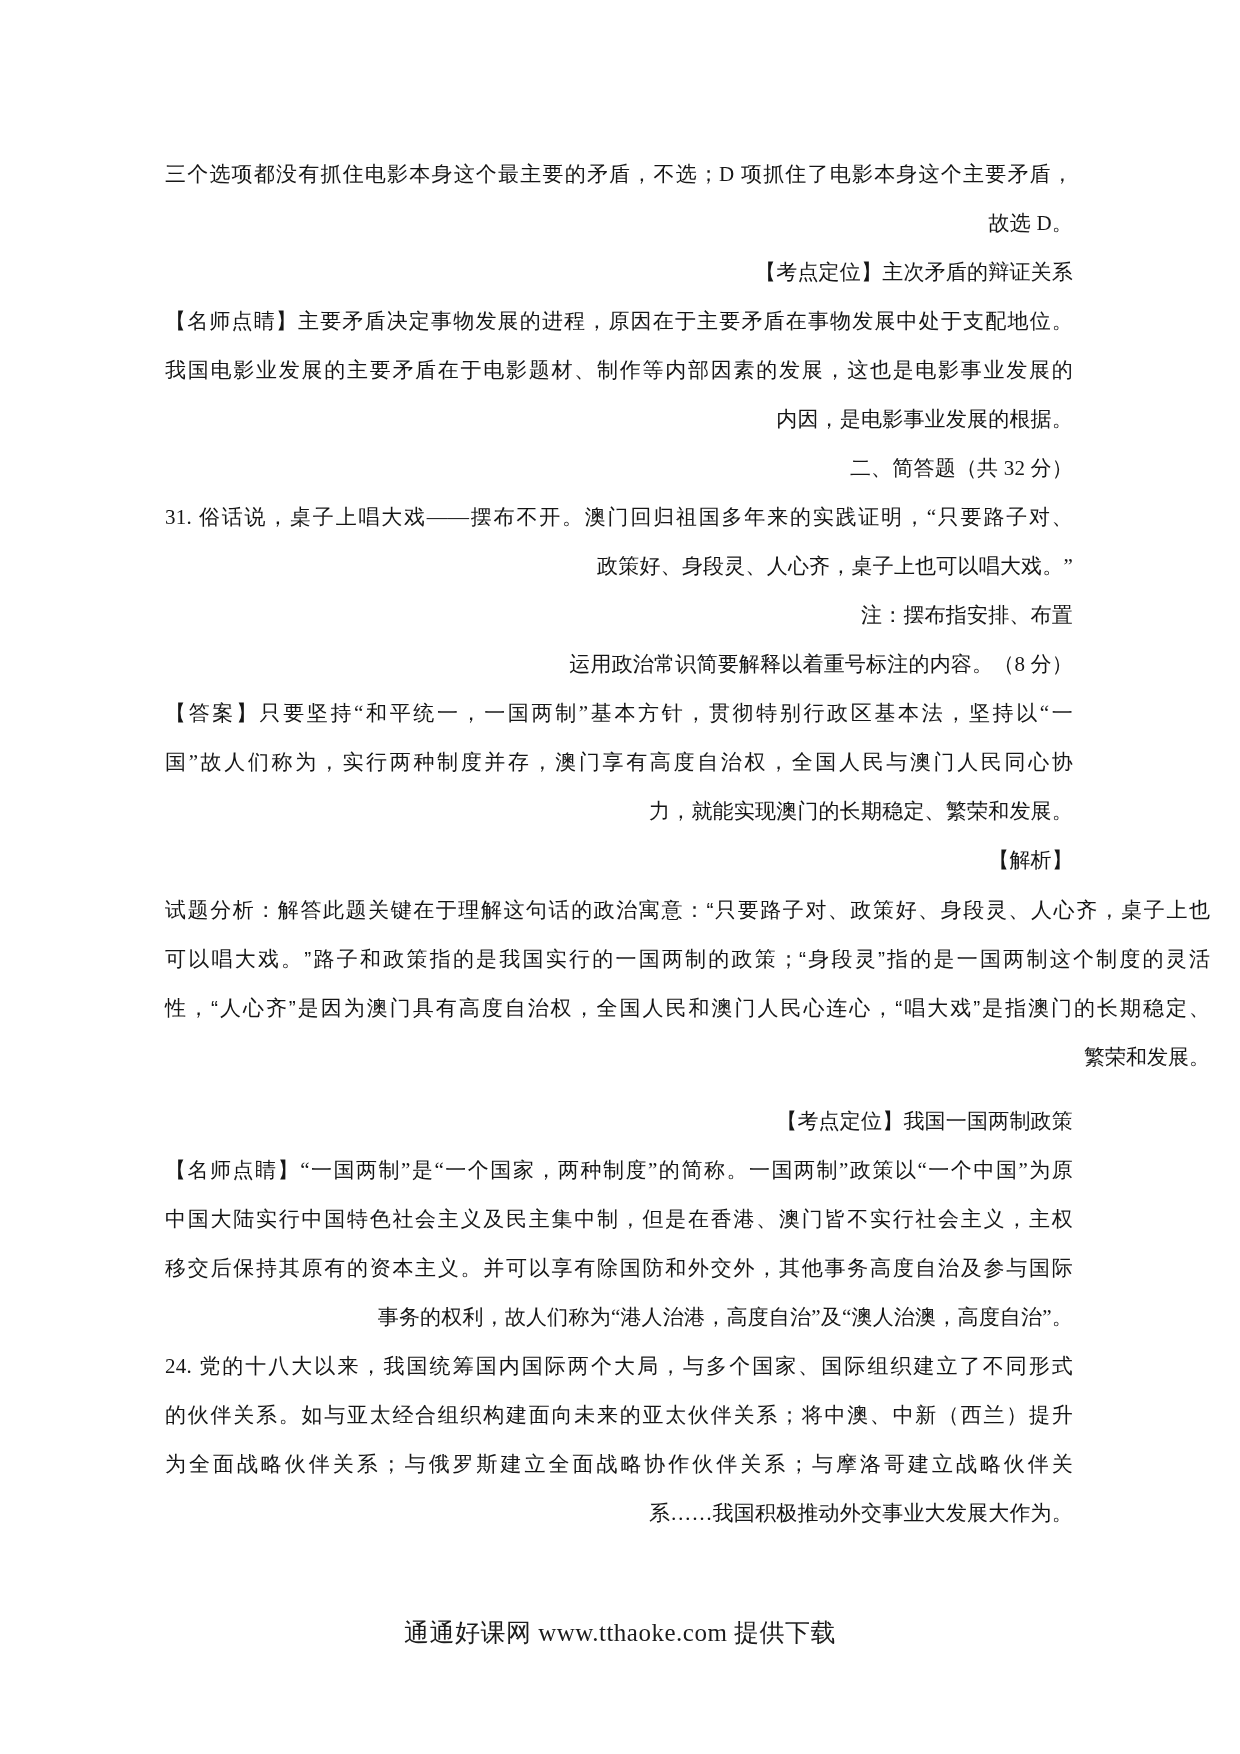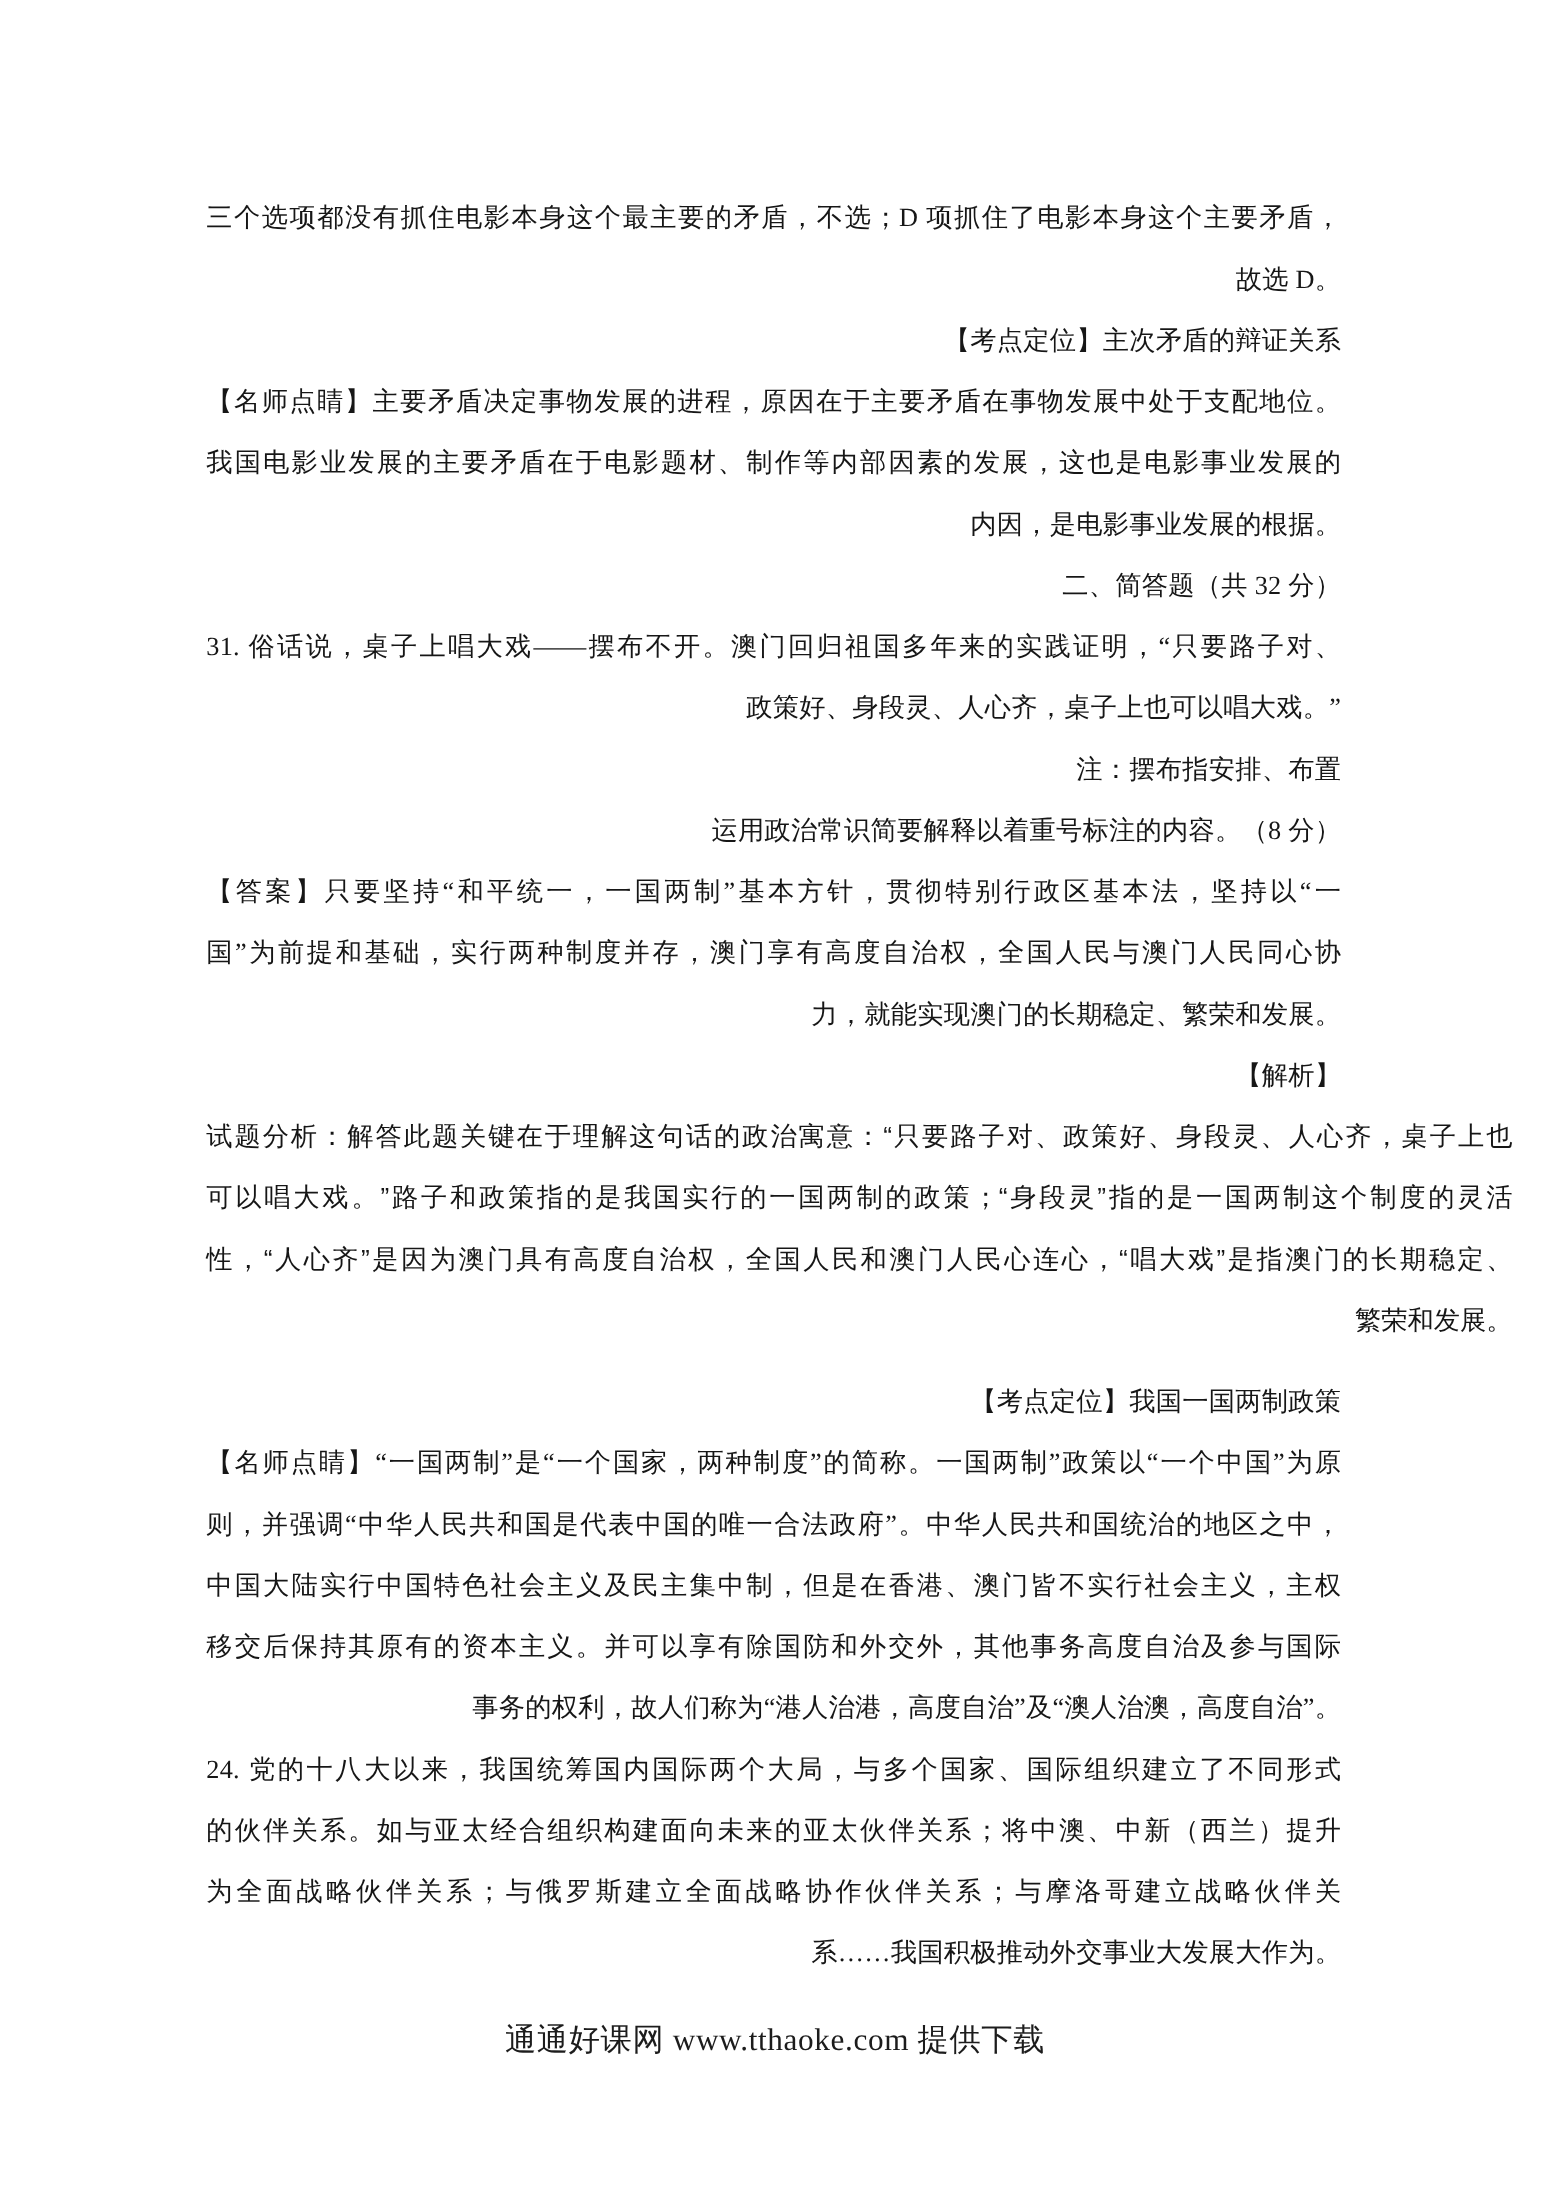--- a/index.html
+++ b/index.html
@@ -88,38 +88,37 @@
         <div class="line">政策好、身段灵、人心齐，桌子上也可以唱大戏。”</div>
       </div>
     <div class="block indent">
         <div class="line">注：摆布指安排、布置</div>
       </div>
     <div class="block indent">
         <div class="line">运用政治常识简要解释以着重号标注的内容。（8 分）</div>
       </div>
     <div class="block">
         <div class="line fill">【答案】只要坚持“和平统一，一国两制”基本方针，贯彻特别行政区基本法，坚持以“一</div>
-        <div class="line fill">国”为前提和基础，实行两种制度并存，澳门享有高度自治权，全国人民与澳门人民同心协</div>
+        <div class="line fill">国”故人们称为，实行两种制度并存，澳门享有高度自治权，全国人民与澳门人民同心协</div>
         <div class="line">力，就能实现澳门的长期稳定、繁荣和发展。</div>
       </div>
     <div class="block">
         <div class="line">【解析】</div>
       </div>
     <div class="block pasted">
         <div class="line fill">试题分析：解答此题关键在于理解这句话的政治寓意：“只要路子对、政策好、身段灵、人心齐，桌子上也</div>
         <div class="line fill">可以唱大戏。”路子和政策指的是我国实行的一国两制的政策；“身段灵”指的是一国两制这个制度的灵活</div>
         <div class="line fill">性，“人心齐”是因为澳门具有高度自治权，全国人民和澳门人民心连心，“唱大戏”是指澳门的长期稳定、</div>
         <div class="line">繁荣和发展。</div>
       </div>
     <div class="block gap-top">
         <div class="line">【考点定位】我国一国两制政策</div>
       </div>
     <div class="block">
         <div class="line fill">【名师点睛】“一国两制”是“一个国家，两种制度”的简称。一国两制”政策以“一个中国”为原</div>
-        <div class="line fill">则，并强调“中华人民共和国是代表中国的唯一合法政府”。中华人民共和国统治的地区之中，</div>
         <div class="line fill">中国大陆实行中国特色社会主义及民主集中制，但是在香港、澳门皆不实行社会主义，主权</div>
         <div class="line fill">移交后保持其原有的资本主义。并可以享有除国防和外交外，其他事务高度自治及参与国际</div>
         <div class="line">事务的权利，故人们称为“港人治港，高度自治”及“澳人治澳，高度自治”。</div>
       </div>
     <div class="block">
         <div class="line fill">24. 党的十八大以来，我国统筹国内国际两个大局，与多个国家、国际组织建立了不同形式</div>
         <div class="line fill">的伙伴关系。如与亚太经合组织构建面向未来的亚太伙伴关系；将中澳、中新（西兰）提升</div>
         <div class="line fill">为全面战略伙伴关系；与俄罗斯建立全面战略协作伙伴关系；与摩洛哥建立战略伙伴关</div>
         <div class="line">系……我国积极推动外交事业大发展大作为。</div>
       </div>

